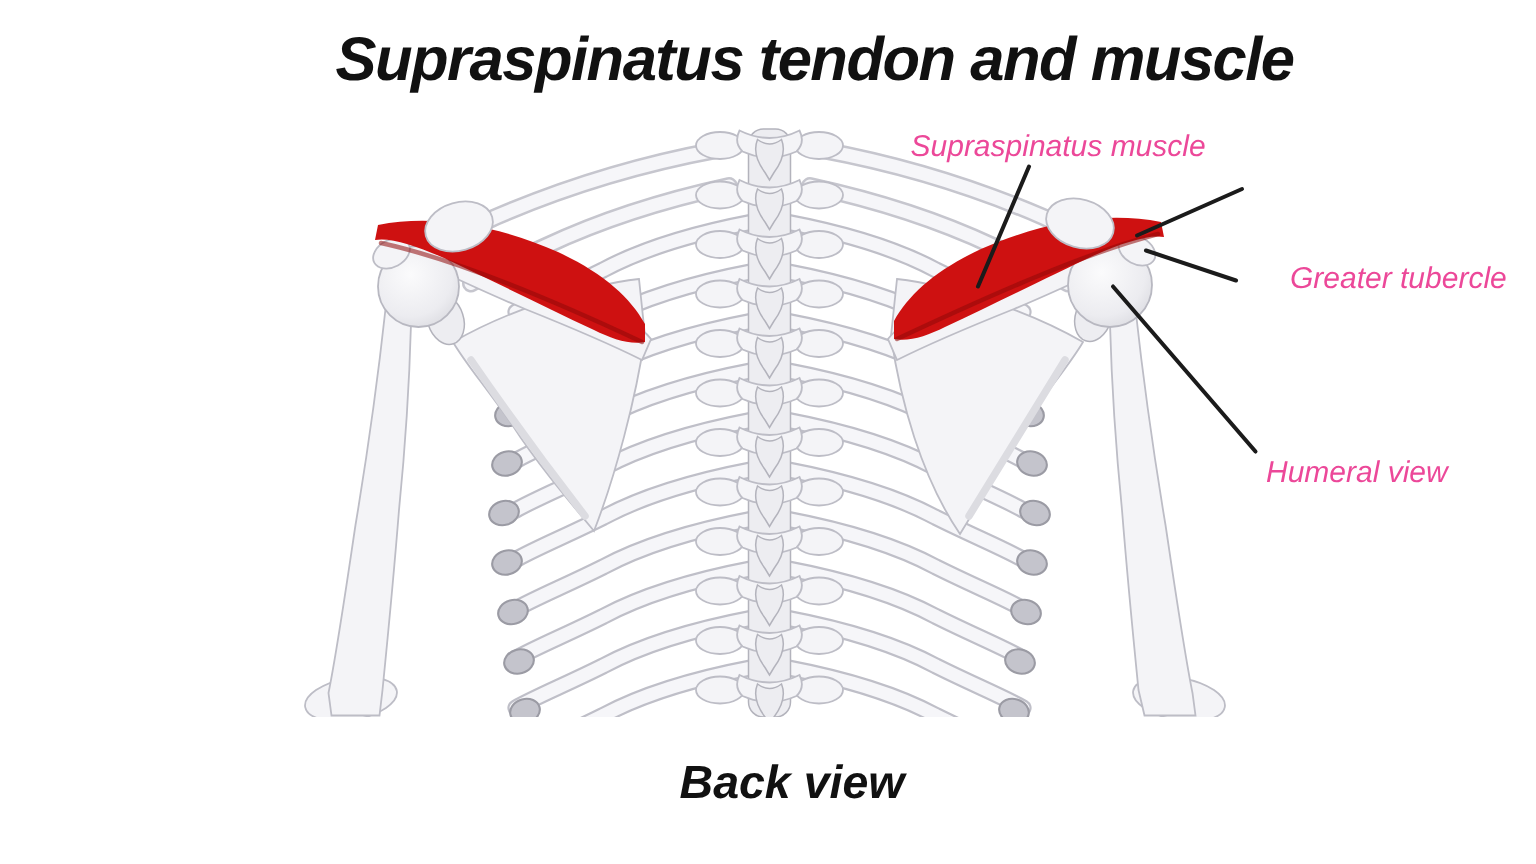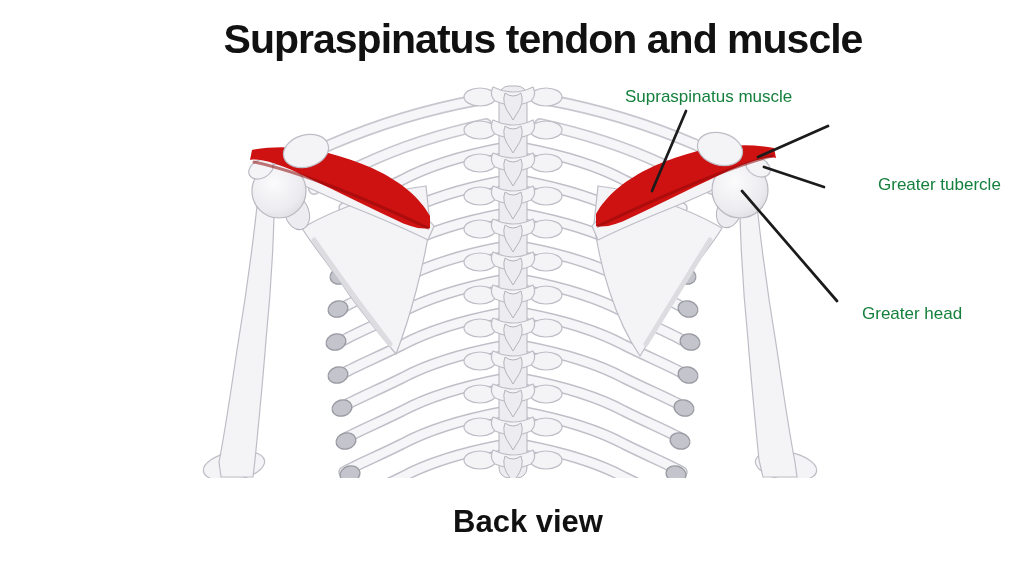--- a/index.html
+++ b/index.html
@@ -1,29 +1,29 @@
 <!DOCTYPE html>
 <html><head>
 <meta charset="utf-8">
 <style>
   html,body{margin:0;padding:0;background:#ffffff;}
   .canvas{
     position:relative;width:1024px;height:572px;background:#ffffff;
-    overflow:hidden;font-family:"Liberation Sans","DejaVu Sans",sans-serif;
+    overflow:hidden;font-family:"Liberation Sans","DejaVu Sans",sans-serif;font-style:italic;
   }
   .title{
     position:absolute;left:31px;top:16px;width:1024px;text-align:center;
     font-size:41px;font-weight:700;letter-spacing:-1px;color:#111111;white-space:nowrap;
   }
   .caption{
     position:absolute;left:16px;top:504px;width:1024px;text-align:center;
     font-size:31px;font-weight:700;color:#111111;white-space:nowrap;
   }
   .ann{
-    position:absolute;font-size:17px;font-weight:400;color:#15803d;white-space:nowrap;margin-left:18px;
+    position:absolute;font-size:20px;font-weight:400;color:#ec4899;white-space:nowrap;
   }
   svg{position:absolute;left:0;top:0;}
   .bone{fill:#f4f4f7;stroke:#bdbdc6;stroke-width:1.2;}
   .bone2{fill:#ededf1;stroke:#b3b3bc;stroke-width:1;}
   .ribout{fill:none;stroke:#bfbfc8;stroke-width:11.5;stroke-linecap:round;}
   .ribin{fill:none;stroke:#f6f6f9;stroke-width:8.6;stroke-linecap:round;}
   .band-out{fill:none;stroke:#c6c6ce;stroke-width:12;stroke-linecap:round;}
   .band-in{fill:none;stroke:#f6f6f9;stroke-width:8.6;stroke-linecap:round;}
   .tip{fill:#c4c4cc;stroke:#9b9ba4;stroke-width:1.4;}
   .shade{fill:none;stroke:#dcdce1;stroke-width:5;stroke-linecap:round;}
@@ -190,16 +190,16 @@
     <g>
       <line class="ptr" x1="686" y1="111" x2="652" y2="191" stroke="#1b1b1b"></line>
       <line class="ptr" x1="828" y1="126" x2="758" y2="157" stroke="#1b1b1b"></line>
       <line class="ptr" x1="824" y1="187" x2="764" y2="167" stroke="#1b1b1b"></line>
       <line class="ptr" x1="837" y1="301" x2="742" y2="191" stroke="#1b1b1b"></line>
     </g>
   </svg>
 
   <div class="ann" style="left:607px;top:87px">Supraspinatus muscle</div>
   <div class="ann" style="left:860px;top:175px">Greater tubercle</div>
-  <div class="ann" style="left:844px;top:304px">Greater head</div>
+  <div class="ann" style="left:844px;top:304px">Humeral view</div>
 
   <div class="caption">Back view</div>
 </div>
 
 </body></html>

